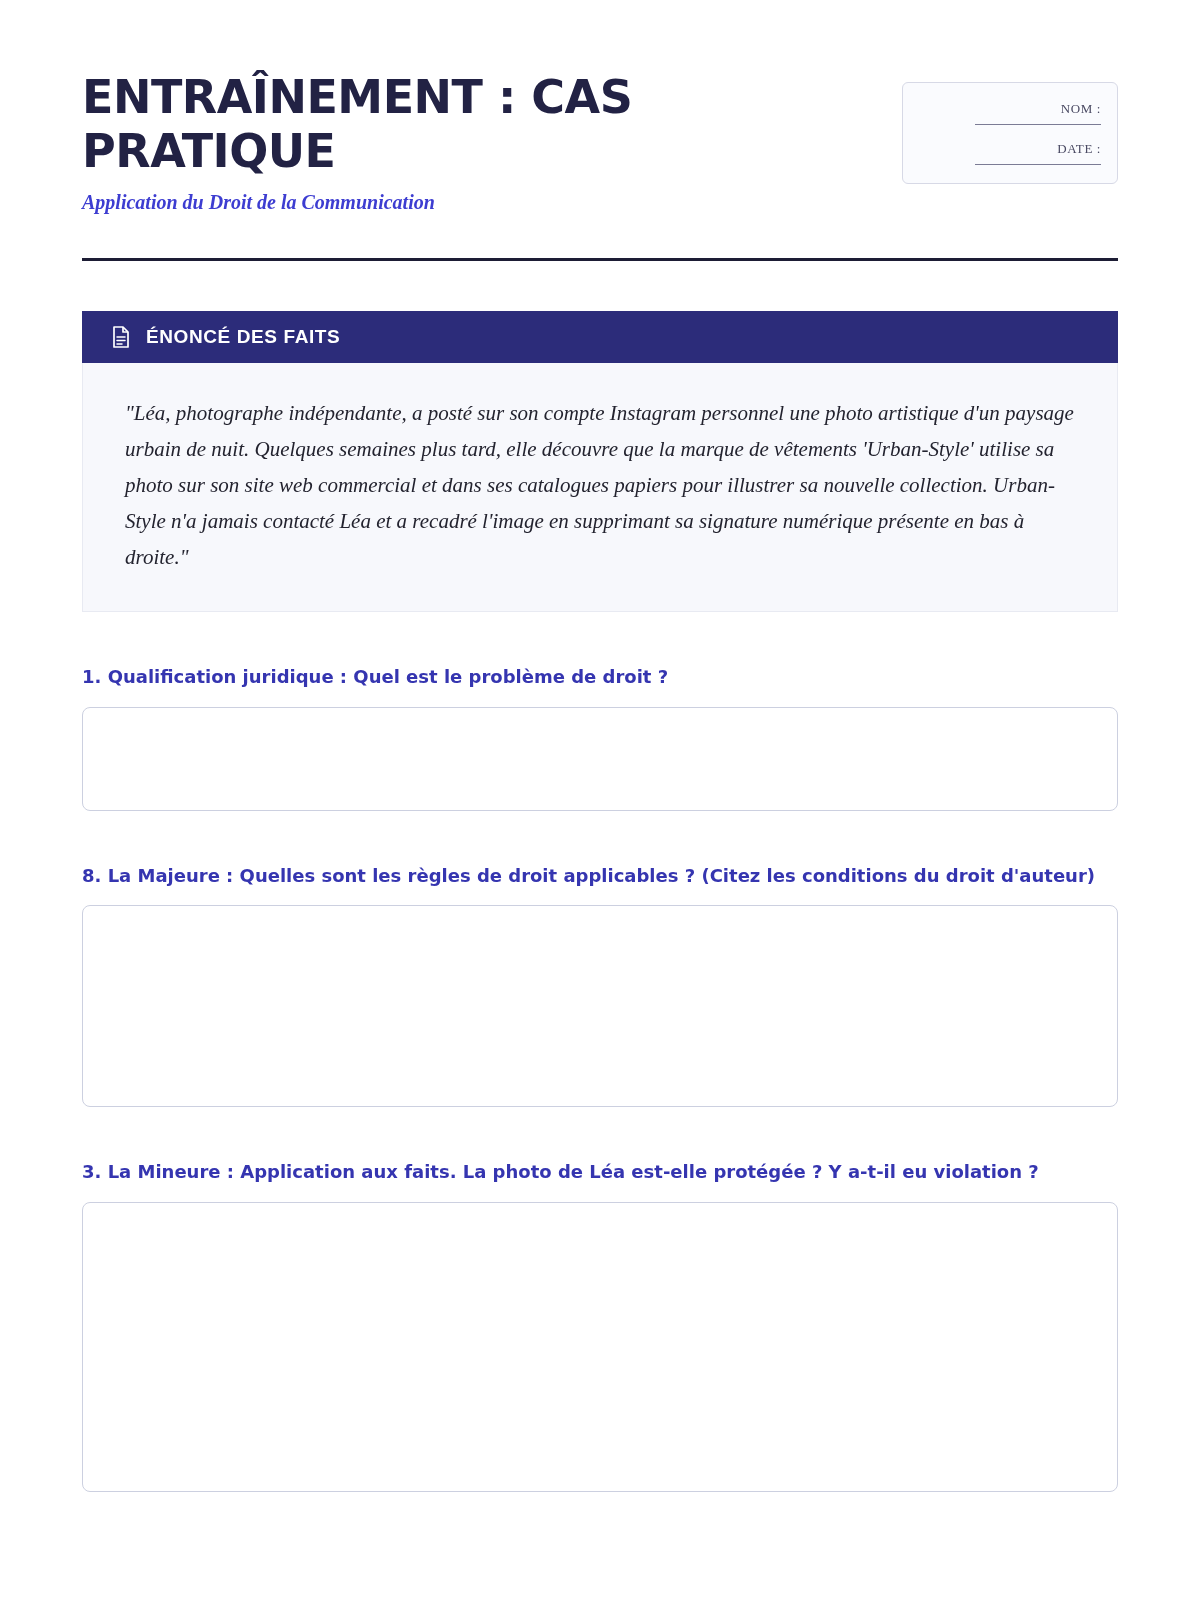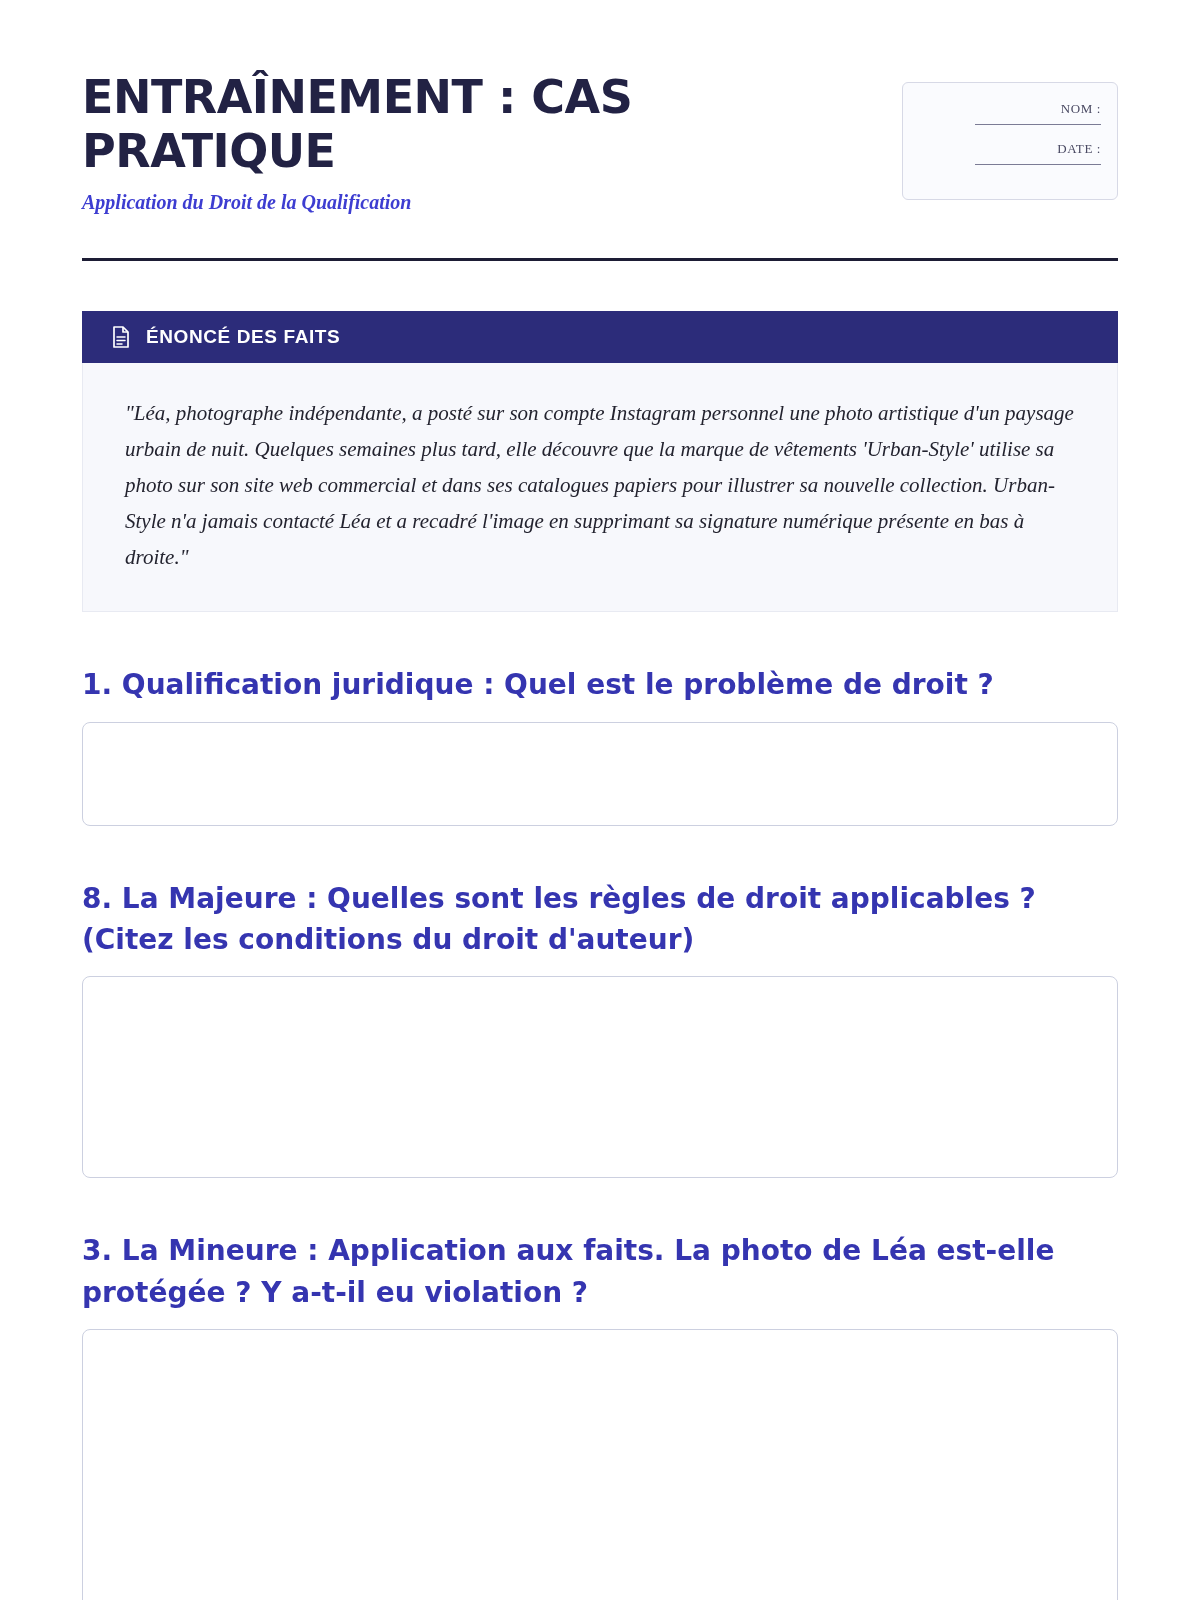--- a/index.html
+++ b/index.html
@@ -50,21 +50,21 @@
     color: #3d3dd1;
     margin: 12px 0 0 0;
   }
 
   .namebox {
     width: 216px;
     box-sizing: border-box;
     border: 1px solid #d7d9e6;
     border-radius: 6px;
     background: #fafbfe;
-    padding: 16px 16px 34px 16px;
+    padding: 16px 16px 18px 16px;
     margin-top: 12px;
   }
   .namebox-row {
     text-align: right;
   }
   .namebox-label {
     font-family: "Liberation Serif", serif;
     font-size: 13px;
     letter-spacing: 0.6px;
     color: #4a4a63;
@@ -117,21 +117,21 @@
     margin: 0;
   }
 
   
   .question {
     margin-top: 52px;
   }
   .q-label {
     font-family: "DejaVu Sans", sans-serif;
     font-weight: bold;
-    font-size: 28px;
+    font-size: 18px;
     line-height: 1.48;
     color: #3535b0;
     margin: 0 0 16px 0;
   }
   .answer-box {
     border: 1px solid #ccd0e0;
     border-radius: 8px;
     background: #ffffff;
     box-sizing: border-box;
     width: 100%;
@@ -146,21 +146,21 @@
   .answer-box::placeholder { color: #b9bdcc; }
 </style>
 </head>
 <body>
 
 <div class="page">
 
   <div class="header">
     <div class="header-left">
       <h1 class="doc-title">ENTRAÎNEMENT : CAS PRATIQUE</h1>
-      <p class="doc-subtitle">Application du Droit de la Qualification</p>
+      <p class="doc-subtitle">Application du Droit de la Communication</p>
     </div>
 
     <div class="namebox">
       <div class="namebox-row">
         <span class="namebox-label">NOM :</span>
         <span class="namebox-line"></span>
       </div>
       <div class="namebox-row">
         <span class="namebox-label">DATE :</span>
         <span class="namebox-line last"></span>

